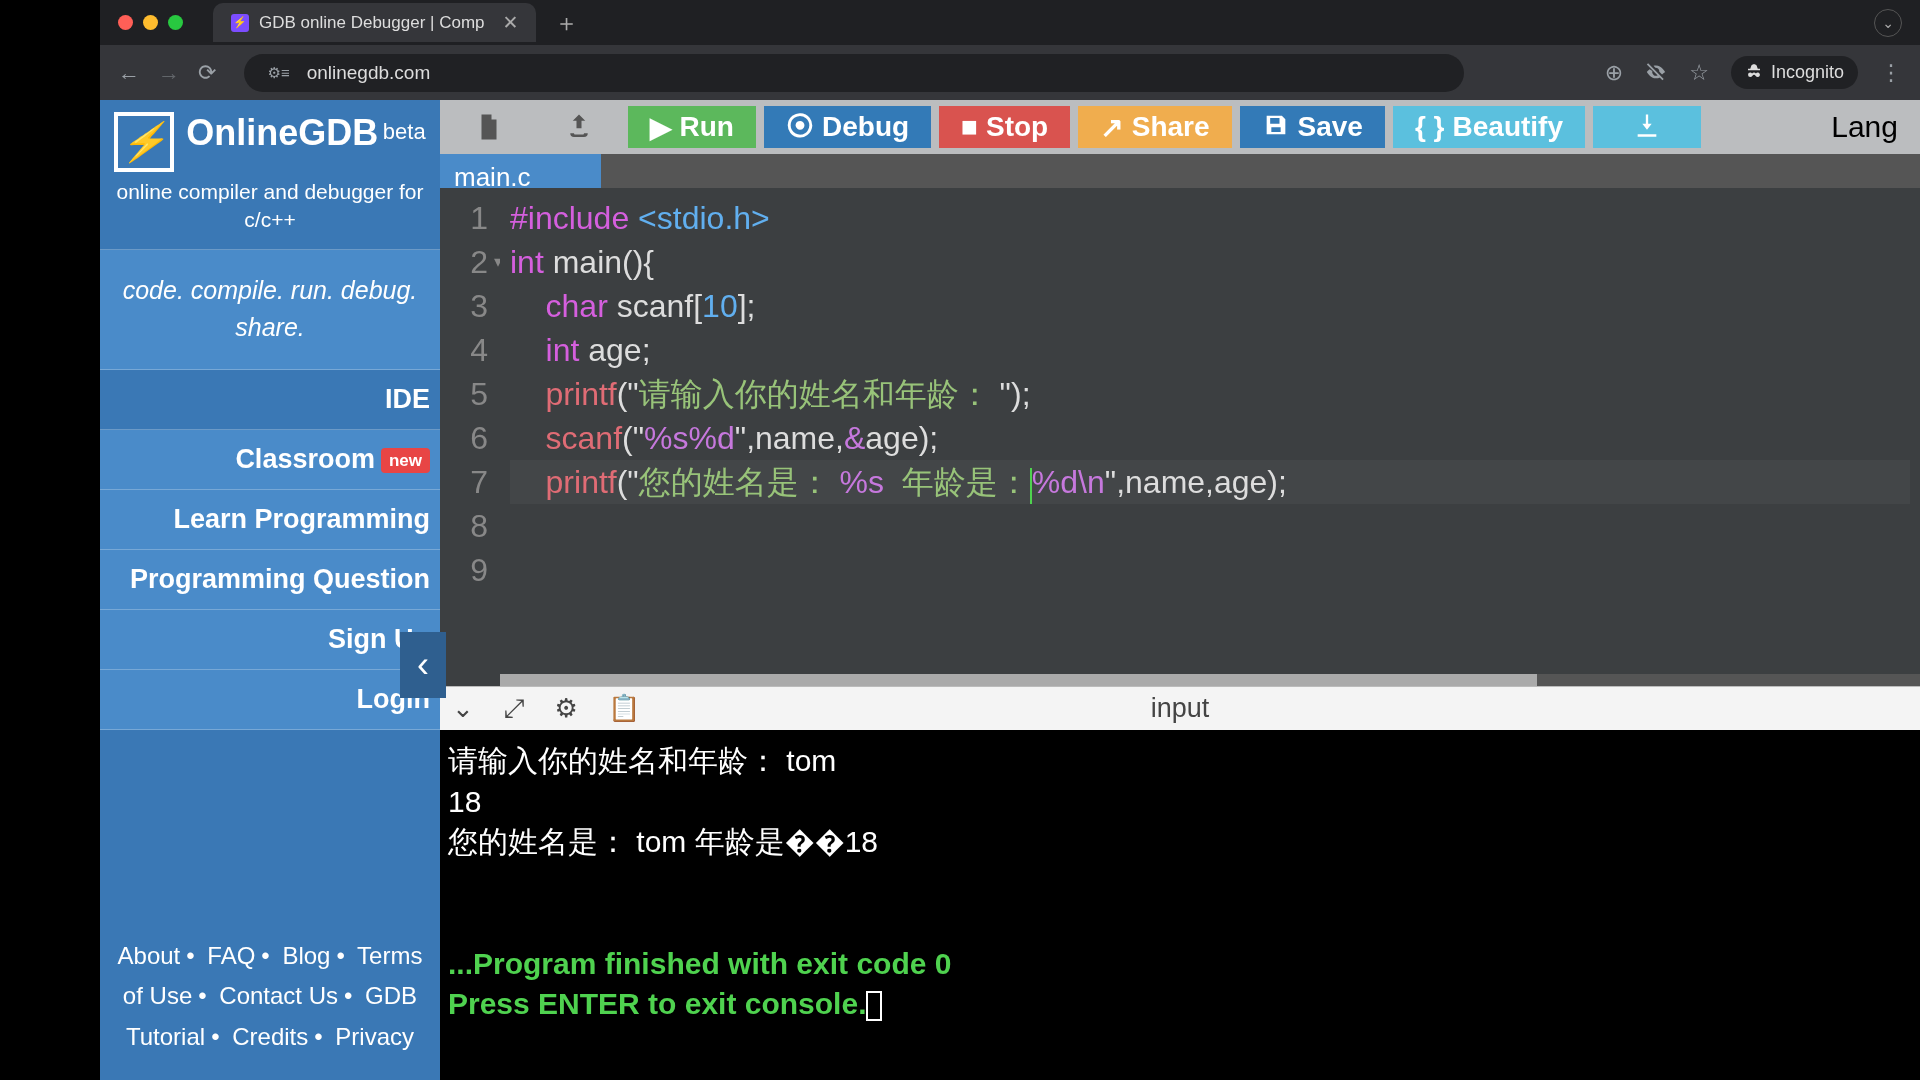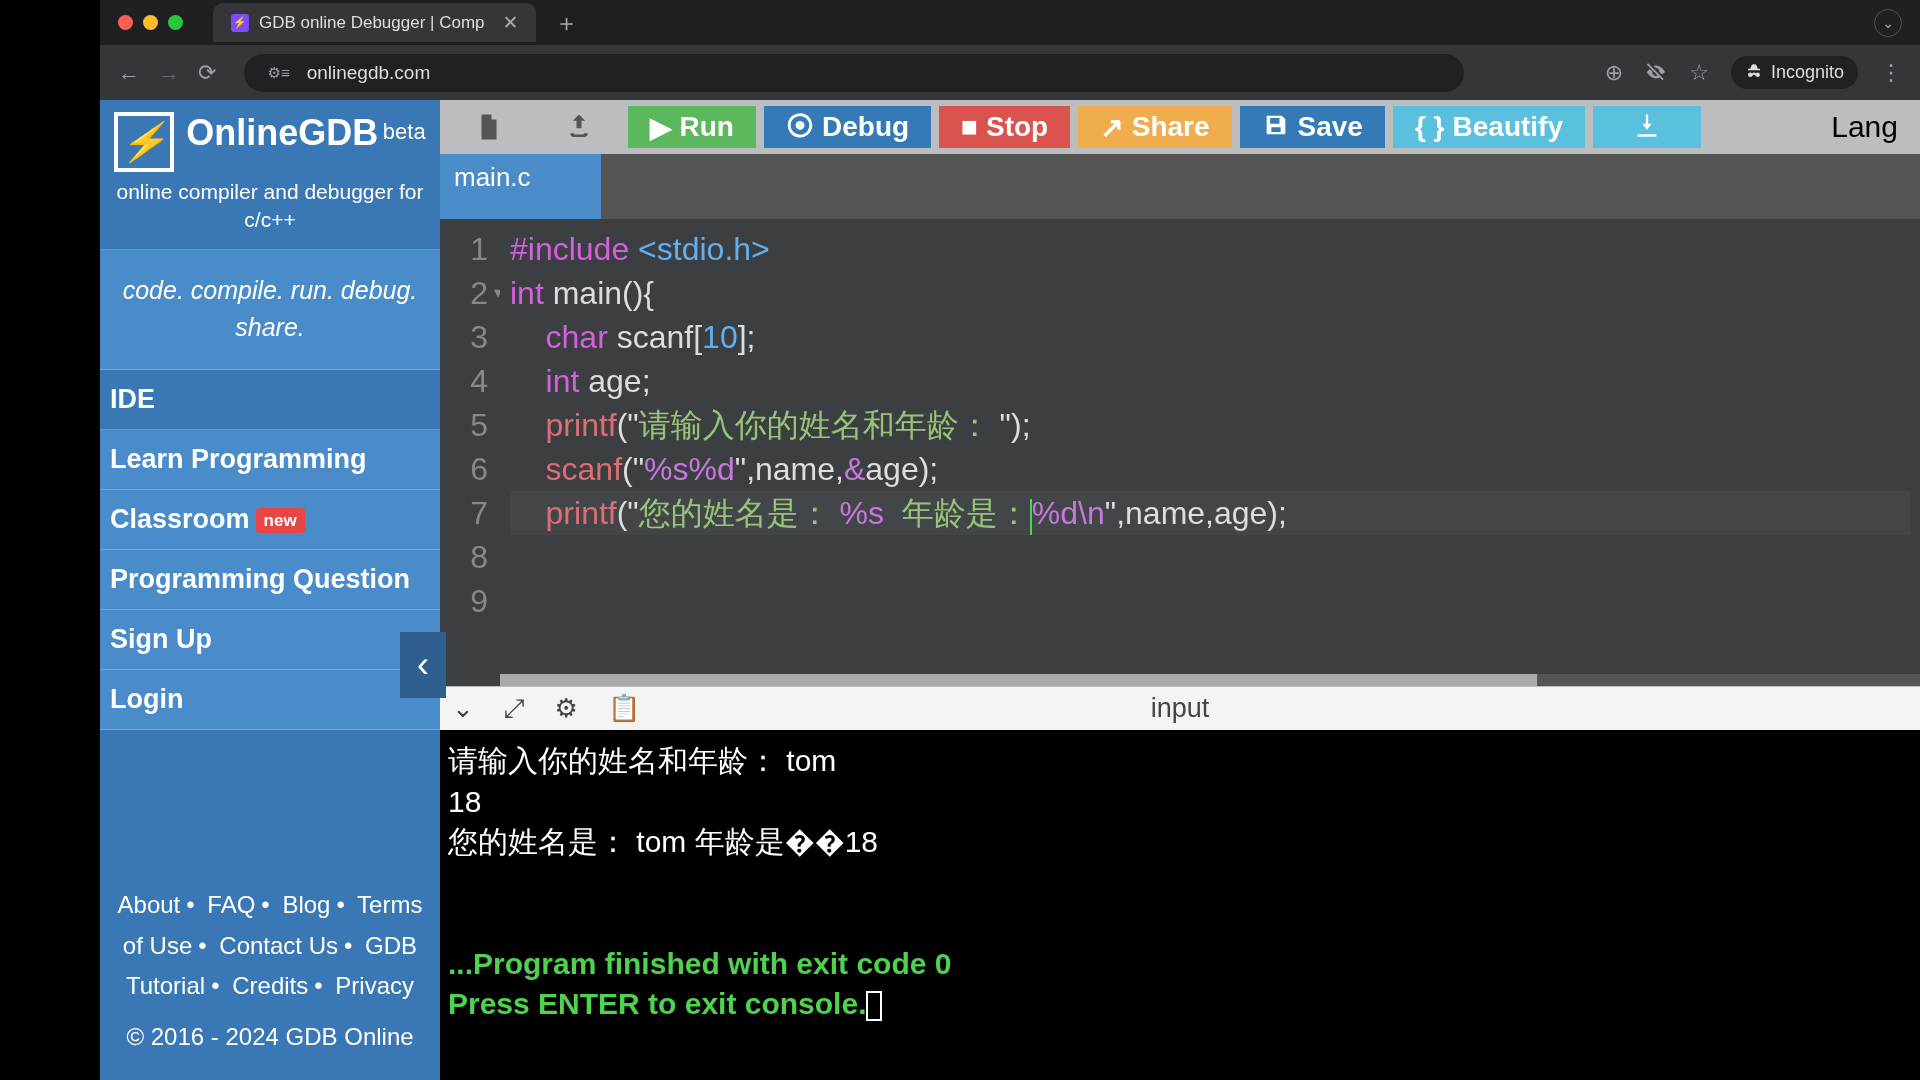--- a/index.html
+++ b/index.html
@@ -30,41 +30,41 @@
 .app { position: absolute; top: 100px; left: 100px; right: 0; bottom: 0; display: flex; }
 
 .sidebar { width: 340px; background: #3a78b5; color: #fff; display: flex; flex-direction: column; }
 .logo-block { padding: 12px 8px 14px; text-align: center; border-bottom: 1px solid rgba(255,255,255,.25); }
 .logo-row { display: flex; align-items: flex-start; justify-content: center; gap: 12px; }
 .logo-box { width: 60px; height: 60px; border: 4px solid #fff; display: flex; align-items: center; justify-content: center; font-size: 38px; font-weight: bold; font-style: italic; }
 .logo-text { font-size: 36px; font-weight: bold; margin-top: 24px; }
 .logo-beta { font-size: 22px; vertical-align: super; text-align: center; }
 .logo-sub { font-size: 21px; margin-top: 6px; line-height: 1.35; }
 .tagline { padding: 22px 10px; text-align: center; font-style: italic; font-size: 25px; line-height: 1.5; border-bottom: 1px solid rgba(255,255,255,.25); background: #4a8bc9; }
-.nav-item { padding: 14px 10px; text-align: left; font-size: 27px; font-weight: bold; border-bottom: 1px solid rgba(255,255,255,.25); background: #4a8bc9; cursor: pointer; }
+.nav-item { padding: 14px 10px; text-align: right; font-size: 27px; font-weight: bold; border-bottom: 1px solid rgba(255,255,255,.25); background: #4a8bc9; cursor: pointer; }
 .nav-item.active { background: #3a78b5; }
 .new-badge { background: #e84545; color: #fff; font-size: 17px; padding: 3px 8px; border-radius: 4px; margin-left: 6px; vertical-align: middle; }
 .footer-links { margin-top: auto; padding: 18px 10px 22px; text-align: center; font-size: 24px; line-height: 1.7; }
 .footer-links .dot { margin: 0 6px; }
 .copyright { font-size: 24px; margin-top: 10px; }
 
 .main { flex: 1; display: flex; flex-direction: column; min-width: 0; }
 .toolbar { height: 54px; background: #bbbdbf; display: flex; align-items: stretch; padding: 6px 8px; gap: 8px; overflow: hidden; }
 .tbtn { display: flex; align-items: center; gap: 8px; padding: 0 22px; font-size: 28px; font-weight: bold; color: #fff; cursor: pointer; white-space: nowrap; }
 .tbtn.icon-only { padding: 0 26px; color: #555; font-size: 30px; }
 .tbtn.run { background: #5cb85c; }
 .tbtn.debug { background: #337ab7; }
 .tbtn.stop { background: #d9534f; }
 .tbtn.share { background: #f0ad4e; }
 .tbtn.save { background: #337ab7; }
 .tbtn.beautify { background: #5bc0de; }
 .tbtn.download { background: #5bc0de; padding: 0 40px; }
 .lang-label { margin-left: auto; padding: 0 14px; display: flex; align-items: center; font-size: 30px; }
 
-.tabstrip { height: 65px; background: #555; display: flex; }
+.tabstrip { height: 34px; background: #555; display: flex; }
 .file-tab { background: #4a8bc9; color: #fff; padding: 8px 70px 8px 14px; font-size: 26px; }
 
 .editor-wrap { flex: 1; display: flex; overflow: hidden; min-height: 0; background: #3c3f41; }
 .gutter { width: 60px; background: #3c3f41; color: #888; text-align: right; font-family: "Menlo", monospace; font-size: 32px; line-height: 44px; padding: 8px 12px 8px 0; }
 .gutter .fold { color: #888; position: relative; }
 .gutter .fold::after { content: "▾"; position: absolute; right: -14px; font-size: 16px; color: #888; }
 .code { flex: 1; background: #3c3f41; font-family: "Menlo", monospace; font-size: 32px; line-height: 44px; padding: 8px 10px; color: #ddd; white-space: pre; overflow: hidden; position: relative; }
 .tok-include { color: #d55fde; }
 .tok-header { color: #61afef; }
 .tok-type { color: #d55fde; }
@@ -143,36 +143,35 @@
         <div>
           <span class="logo-text">OnlineGDB</span>
           <span class="logo-beta">beta</span>
         </div>
       </div>
       <div class="logo-sub">online compiler and debugger for c/c++</div>
     </div>
     <div class="tagline">code. compile. run. debug. share.</div>
 
     <div class="nav-item active"><span>IDE</span></div>
+    <div class="nav-item"><span>Classroom</span><span class="new-badge">new</span></div>
     <div class="nav-item"><span>Learn Programming</span></div>
-    <div class="nav-item"><span>Classroom</span><span class="new-badge">new</span></div>
     <div class="nav-item"><span>Programming Question</span></div>
     <div class="nav-item"><span>Sign Up</span></div>
     <div class="nav-item"><span>Login</span></div>
 
     <div class="footer-links">
       <span>About</span><span class="dot">•</span>
       <span>FAQ</span><span class="dot">•</span>
       <span>Blog</span><span class="dot">•</span>
       <span>Terms of Use</span><span class="dot">•</span>
       <span>Contact Us</span><span class="dot">•</span>
       <span>GDB Tutorial</span><span class="dot">•</span>
       <span>Credits</span><span class="dot">•</span>
       <span>Privacy</span>
-      <div class="copyright">© 2016 - 2024 GDB Online</div>
     </div>
   </div>
 
   <div class="main">
     <div class="toolbar">
       <div class="tbtn icon-only">
           <svg class="ico" viewBox="0 0 24 24">
             <path d="M6 2h8l4 4v16H6V2zm8 0v4h4"></path>
           </svg>
         </div>

